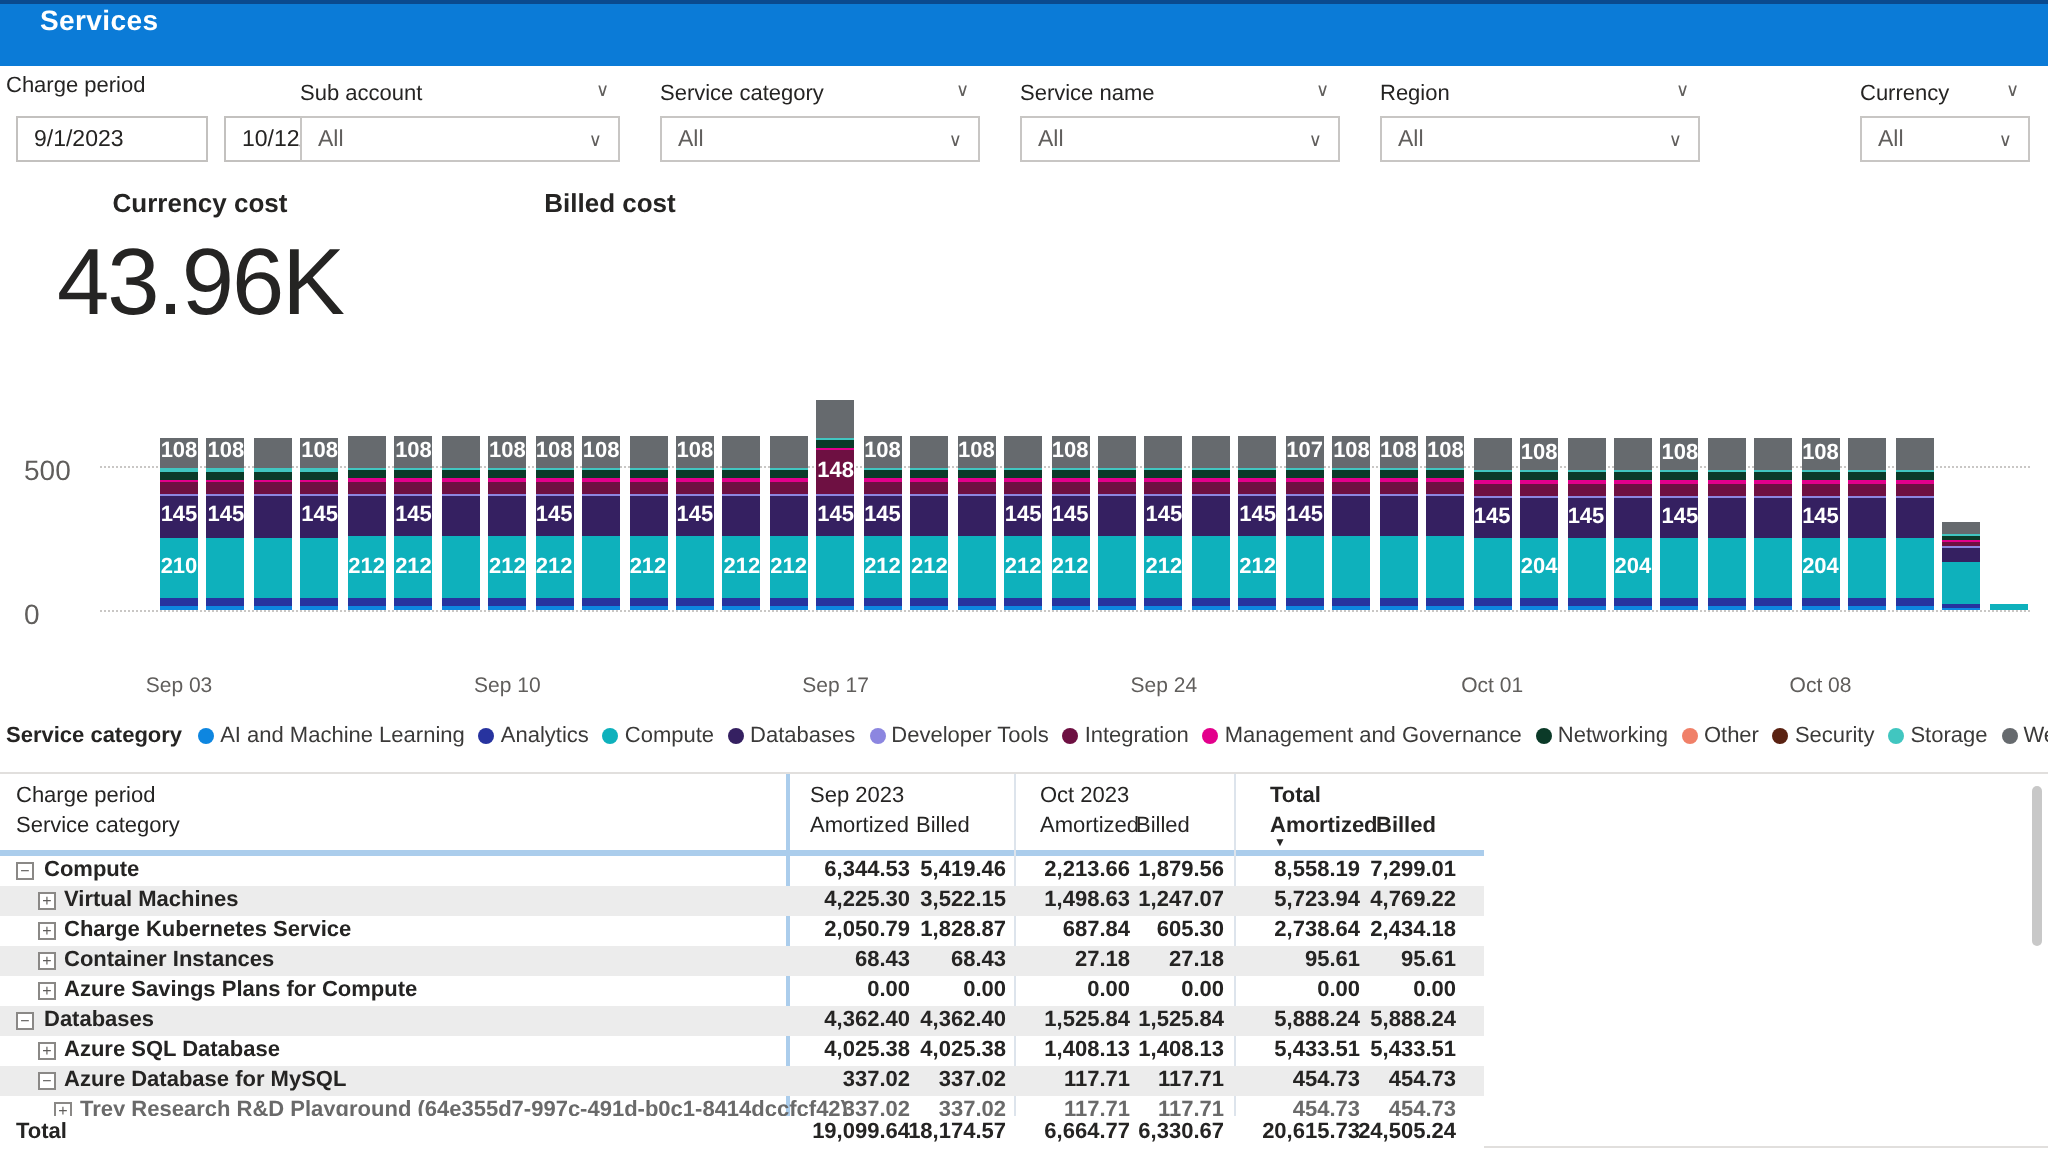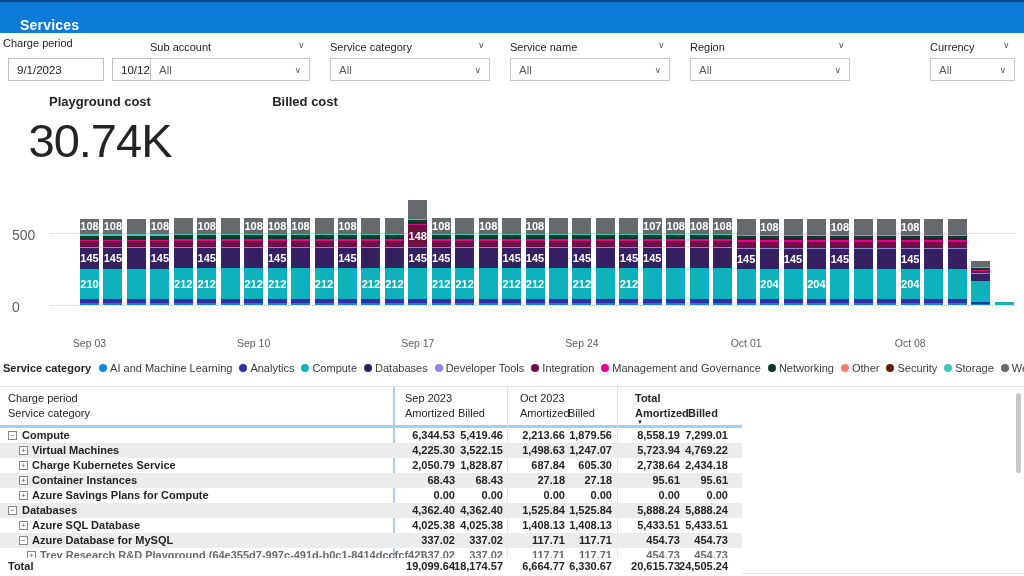--- a/index.html
+++ b/index.html
@@ -3,21 +3,21 @@
 <meta charset="utf-8">
 <style>
   * { margin:0; padding:0; box-sizing:border-box; }
   html,body { width:1024px; height:576px; background:#fff; overflow:hidden;
     font-family:"Liberation Sans", sans-serif; color:#252423; }
   .page { position:relative; width:1024px; height:576px; background:#fff; }
 
   
   .topline { position:absolute; left:0; top:0; width:1024px; height:2px; background:#0a4a8f; }
   .titlebar { position:absolute; left:0; top:2px; width:1024px; height:31px; background:#0b7bd7;
-    display:flex; align-items:flex-end; padding-left:20px; }
+    display:flex; align-items:flex-start; padding-left:20px; }
   .titlebar .ttl { color:#fff; font-size:14px; font-weight:700; letter-spacing:.2px; }
 
   
   .flabel { position:absolute; font-size:11px; color:#252423; }
   .chev { position:absolute; font-size:9px; color:#605e5c; }
   .datebox { position:absolute; height:23px; border:1px solid #c3c1bf; background:#fff;
     font-size:11.5px; color:#252423; padding:0 8px; display:flex; align-items:center;
     font-family:"Liberation Sans", sans-serif; }
   .slicer-box { position:absolute; height:23px; border:1px solid #c8c6c4; background:#fff;
     display:flex; align-items:center; justify-content:space-between; padding:0 8px;
@@ -111,22 +111,22 @@
       </div>
       <div class="flabel" style="left: 930px; top: 41px;">Currency</div>
       <span class="chev" style="left: 1003px; top: 40px;">∨</span>
       <div class="slicer-box" style="left: 930px; top: 58px; width: 85px;">
         <span>All</span>
         <span class="cv">∨</span>
       </div>
     </div>
   <div id="kpis">
       <div class="kpi" style="left: 20px; top: 94px; width: 160px;">
-        <div class="kl">Playground cost</div>
-        <div class="kv">30.74K</div>
+        <div class="kl">Currency cost</div>
+        <div class="kv">43.96K</div>
       </div>
       <div class="kpi" style="left: 230px; top: 94px; width: 150px;">
         <div class="kl">Billed cost</div>
       </div>
     </div>
 
   <div class="chart">
     <div class="gridline" style="left:50px;top:47.8px;width:965px;"></div>
     <div class="gridline" style="left:50px;top:120px;width:965px;"></div>
     <div class="ytick" style="left:12px;top:42px;">500</div>

